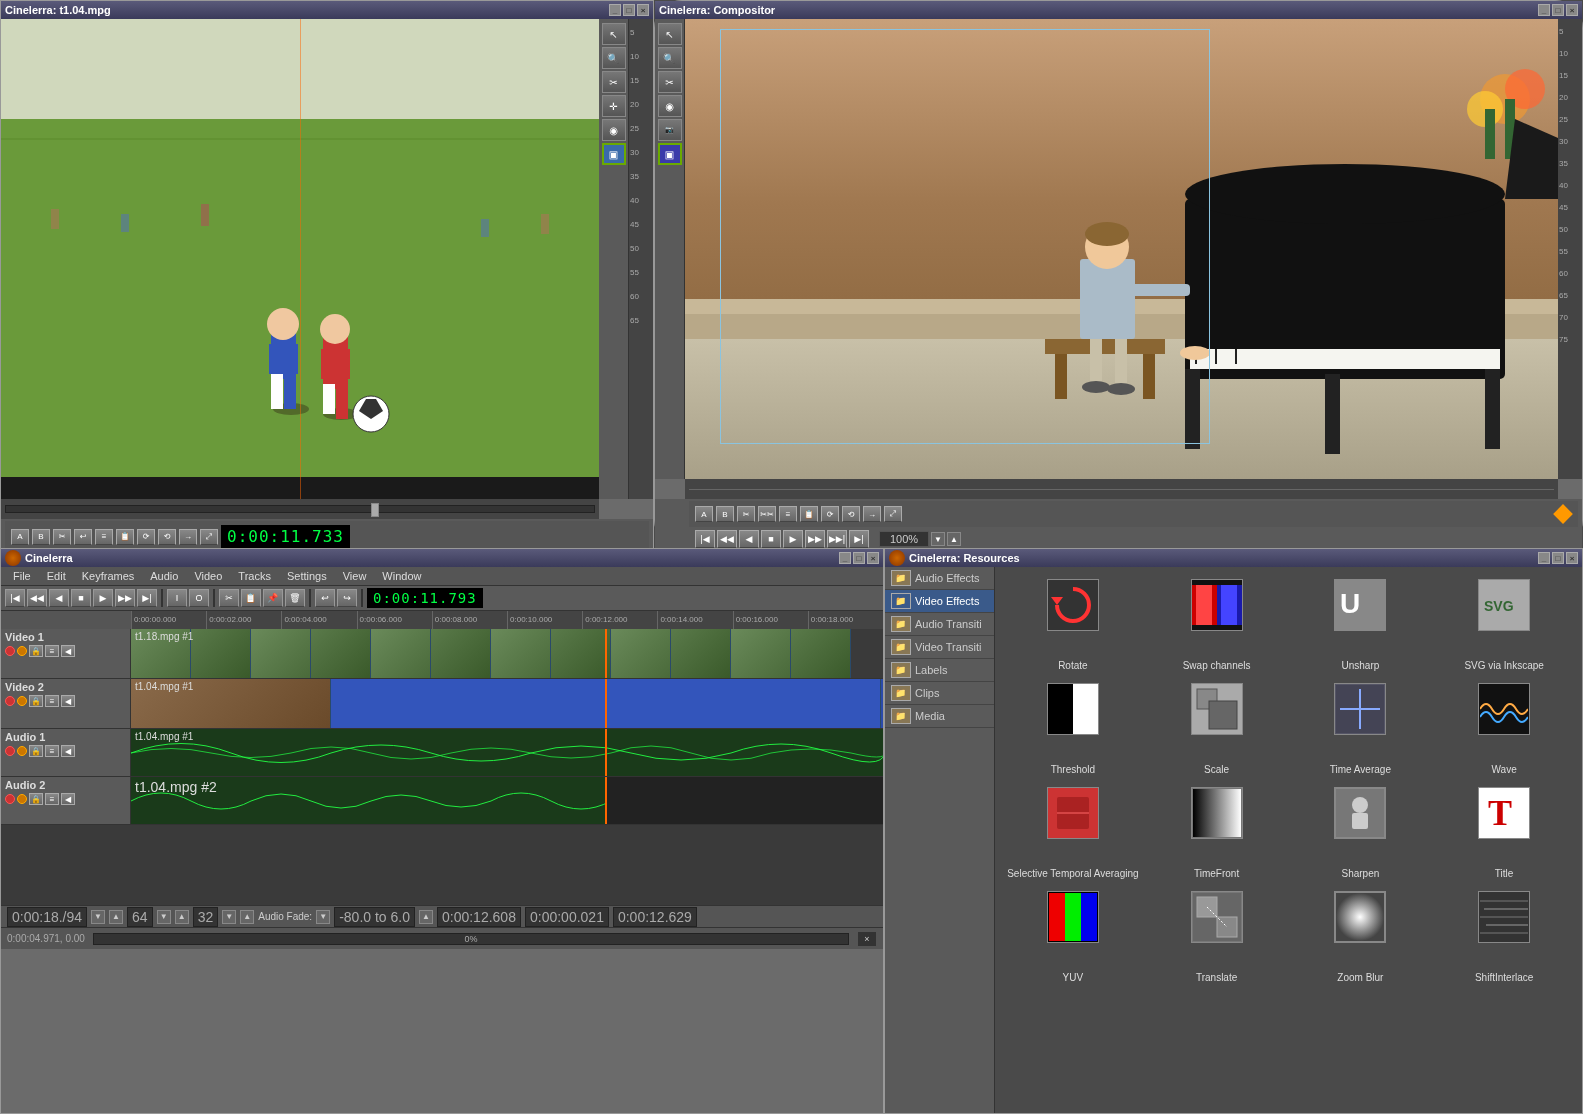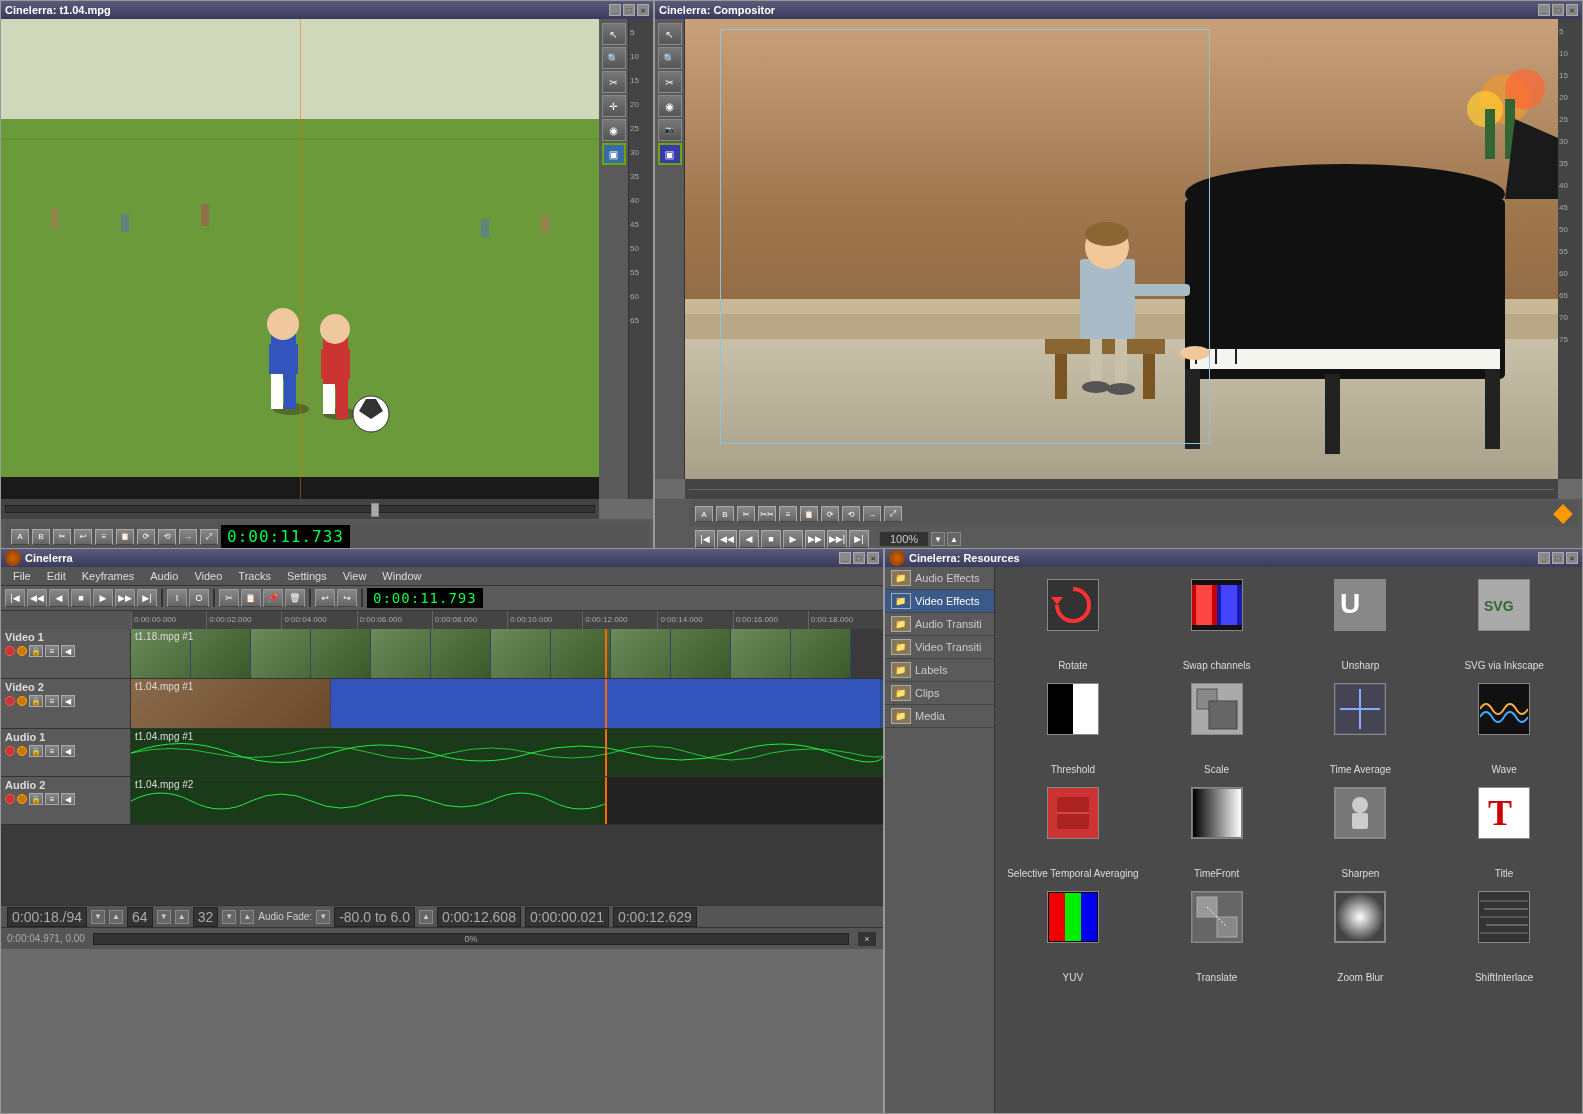--- a/index.html
+++ b/index.html
@@ -147,20 +147,21 @@
       height: 14px;
       background: #aaa;
       border: 1px solid #888;
     }
 
     
     #compositor-window {
       left: 654px; top: 0;
       width: 929px;
       height: 548px;
+      border-radius: 28px;
     }
     .tool-btn {
       width: 24px;
       height: 22px;
       background: linear-gradient(to bottom, #777, #555);
       border: 1px solid #888;
       display: flex;
       align-items: center;
       justify-content: center;
       cursor: pointer;
@@ -859,21 +860,21 @@
       <div class="track-name">Audio 2</div>
       <div class="track-controls-row">
         <div class="dot-red"></div>
         <div class="dot-orange"></div>
         <div class="track-ctrl-btn">🔒</div>
         <div class="track-ctrl-btn">≡</div>
         <div class="track-ctrl-btn">◀</div>
       </div>
     </div>
     <div class="track-content" style="background:#1a2a1a;position:relative;">
-      <div style="position:absolute;top:2px;left:4px;font-size:10px;color:#ddd;z-index:2;">t1.04.mpg #2</div>
+      <div style="position:absolute;top:2px;left:4px;font-size:14px;color:#ddd;z-index:2;">t1.04.mpg #2</div>
       <svg width="100%" height="48" style="position:absolute;top:0;left:0;">
         <rect x="0" y="0" width="100%" height="48" fill="#1a3a1a"></rect>
         <g stroke="#22ff44" stroke-width="1" fill="none">
           <path d="M0,24 Q30,8 60,24 Q90,40 120,24 Q150,10 180,24 Q210,38 240,24 Q270,12 300,24 Q330,36 360,24 Q390,8 420,24 Q450,40 480,24 Q510,15 540,24 Q570,33 600,24 Q630,10 660,24 Q690,38 720,24 Q740,18 754,24" opacity="0.9"></path>
         </g>
       </svg>
 
       <div style="position:absolute;top:0;right:0;width:37%;height:100%;background:#222;"></div>
       <div style="position:absolute;top:0;width:2px;height:100%;background:#ff6600;z-index:5;left:63%;"></div>
     </div>

